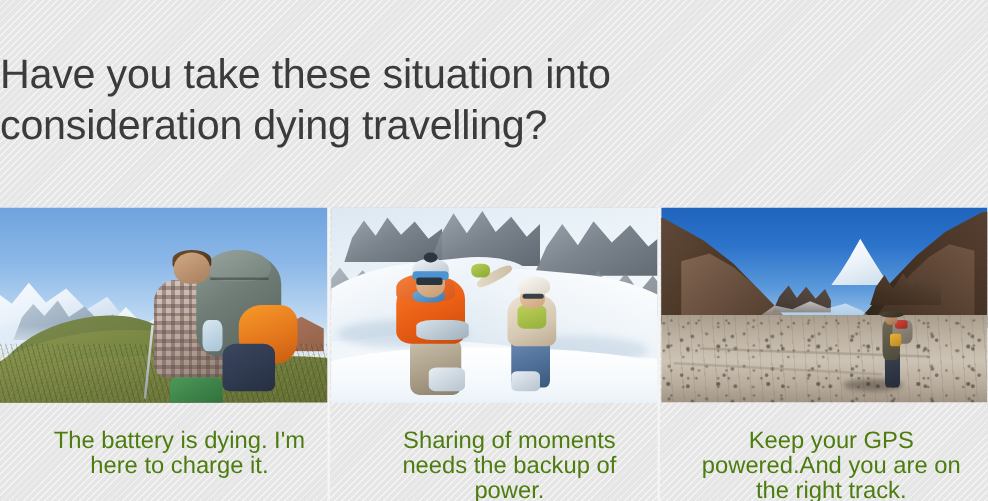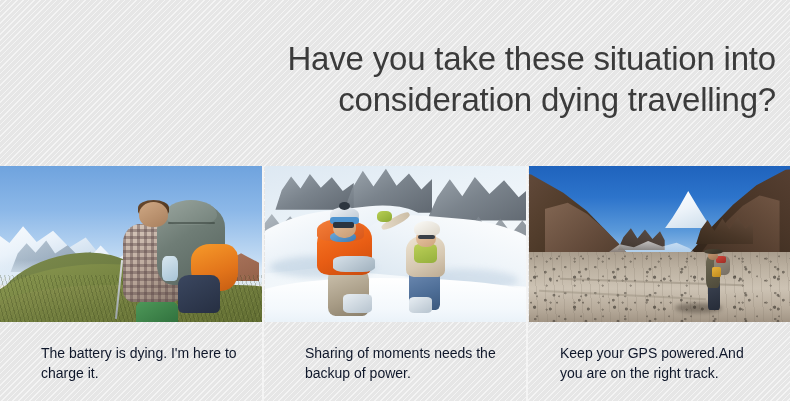--- a/index.html
+++ b/index.html
@@ -25,21 +25,21 @@
     width: 790px;
     height: 401px;
   }
 
   
   .heading {
     position: absolute;
     left: 0;
     top: 38px;
     width: 776px;
-    text-align: right;
+    text-align: left;
     color: #3b3b3b;
     font-size: 33px;
     line-height: 41px;
     font-weight: 500;
     letter-spacing: -0.2px;
   }
   .heading .line { display: block; }
   .heading .line2 { }
 
   
@@ -81,23 +81,24 @@
   .captions {
     position: absolute;
     left: 0;
     top: 322px;
     width: 790px;
     height: 79px;
   }
   .caption {
     position: absolute;
     top: 21px;
-    color: #0f172a;
-    font-size: 14px;
+    color: #4d7c0f;
+    font-size: 19px;
     line-height: 20px;
+    text-align: center;
   }
   .caption-1 { left: 41px;  width: 205px; }
   .caption-2 { left: 305px; width: 205px; }
   .caption-3 { left: 560px; width: 210px; }
 
   
   .p1-sky {
     position: absolute; left: 0; top: 0; width: 100%; height: 72%;
     background: linear-gradient(to bottom, #6fa3de 0%, #8cb8e8 40%, #bcd7f2 78%, #dbe9f7 100%);
   }

